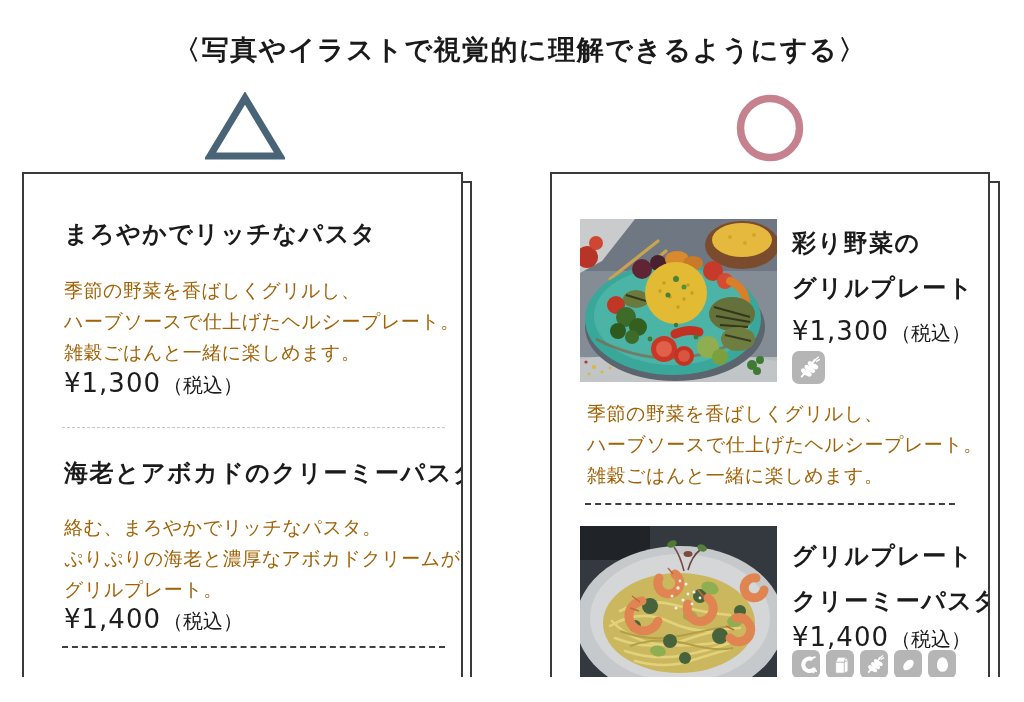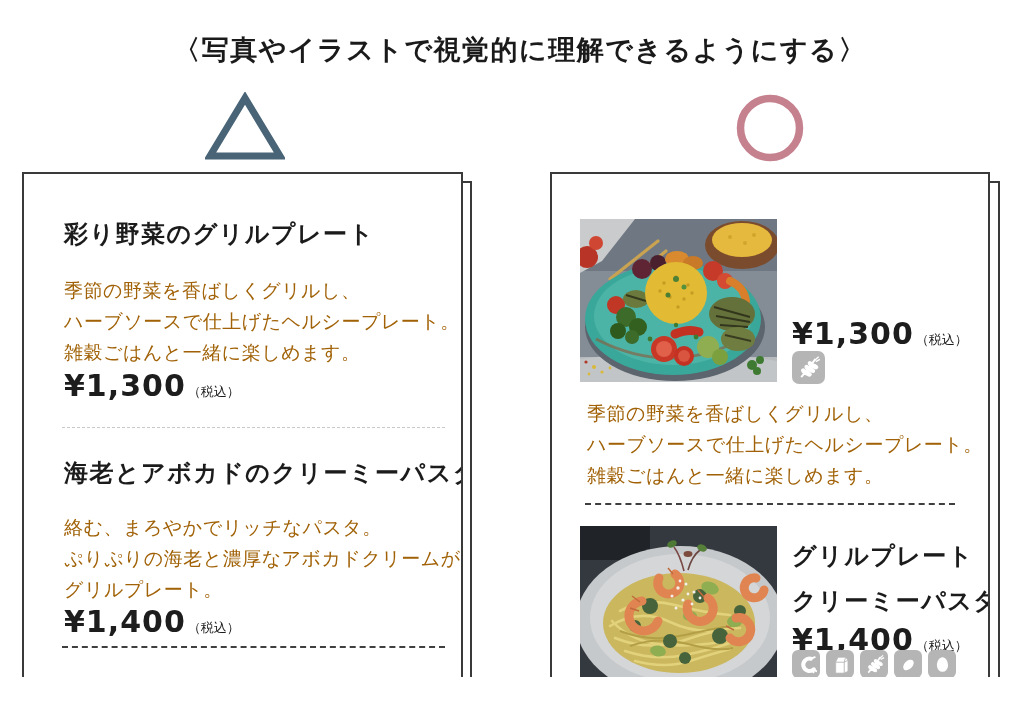--- a/index.html
+++ b/index.html
@@ -20,22 +20,22 @@
   .back-page.bp-right{left:559px;top:181px;}
 
   .card{position:absolute;width:441px;height:505px;background:#fff;
         border:2px solid #3a3a3a;border-bottom:none;box-sizing:border-box;overflow:hidden;}
   .card.left-card{left:22px;top:172px;}
   .card.right-card{left:550px;top:172px;width:440px;}
 
   .item-name{position:absolute;font-size:24px;font-weight:700;letter-spacing:1.5px;color:#1b1b1b;white-space:nowrap;}
   .desc{position:absolute;font-size:19px;line-height:31px;letter-spacing:0.5px;color:#a16207;white-space:nowrap;}
   .price-row{position:absolute;display:flex;align-items:baseline;gap:2px;white-space:nowrap;}
-  .price{font-size:30px;font-weight:700;letter-spacing:1px;}
-  .tax{font-size:13px;font-weight:500;}
+  .price{font-size:26px;font-weight:400;letter-spacing:1px;}
+  .tax{font-size:20px;font-weight:500;}
   .divider{position:absolute;height:0;}
   .divider.dark{border-top:2px dashed #3f3f3f;}
   .divider.faint{border-top:1px dashed #c9c9c9;}
 
   
   .n1{left:40px;top:44px;}
   .d1{left:40px;top:101px;}
   .p1{left:40px;top:194px;}
   .fdv{left:38px;right:16px;top:253px;}
   .n2{left:40px;top:283px;}
@@ -74,21 +74,21 @@
 
   <svg class="marker tri" width="80" height="70">
     <polygon points="40,6 75,64 5,64" fill="none" stroke="#486476" stroke-width="7"></polygon>
   </svg>
   <svg class="marker cir" width="68" height="68">
     <circle cx="34" cy="34" r="29.5" fill="none" stroke="#c5818e" stroke-width="7.5"></circle>
   </svg>
 
   <div class="back-page bp-left"></div>
   <div class="card left-card">
-    <div class="item-name n1">彩り野菜のグリルプレート</div>
+    <div class="item-name n1">まろやかでリッチなパスタ</div>
     <div class="desc d1">
       <div>季節の野菜を香ばしくグリルし、</div>
       <div>ハーブソースで仕上げたヘルシープレート。</div>
       <div>雑穀ごはんと一緒に楽しめます。</div>
     </div>
     <div class="price-row p1">
       <span class="price">¥1,300</span>
       <span class="tax">（税込）</span>
     </div>
     <div class="divider faint fdv"></div>
@@ -180,20 +180,24 @@
         <g fill="#d9b93a">
           <circle cx="14" cy="148" r="2"></circle>
             <circle cx="22" cy="153" r="1.6"></circle>
             <circle cx="9" cy="155" r="1.4"></circle>
             <circle cx="30" cy="149" r="1.4"></circle>
         </g>
         <circle cx="6" cy="143" r="1.6" fill="#b03a2a"></circle>
       </svg>
     </div>
 
+    <div class="gname gn1">
+      <div>彩り野菜の</div>
+      <div>グリルプレート</div>
+    </div>
     <div class="price-row gp1">
       <span class="price">¥1,300</span>
       <span class="tax">（税込）</span>
     </div>
     <div class="allergen-row a1">
       <span class="allergen">
         <svg viewBox="0 0 24 24">
           <g stroke="#fff" fill="#fff">
             <path d="M5.5 20.5 C10 16 14 11 18 4.5" stroke-width="1.8" fill="none"></path>
             <ellipse cx="8.3" cy="15.8" rx="1.6" ry="3" transform="rotate(-40 8.3 15.8)"></ellipse>

